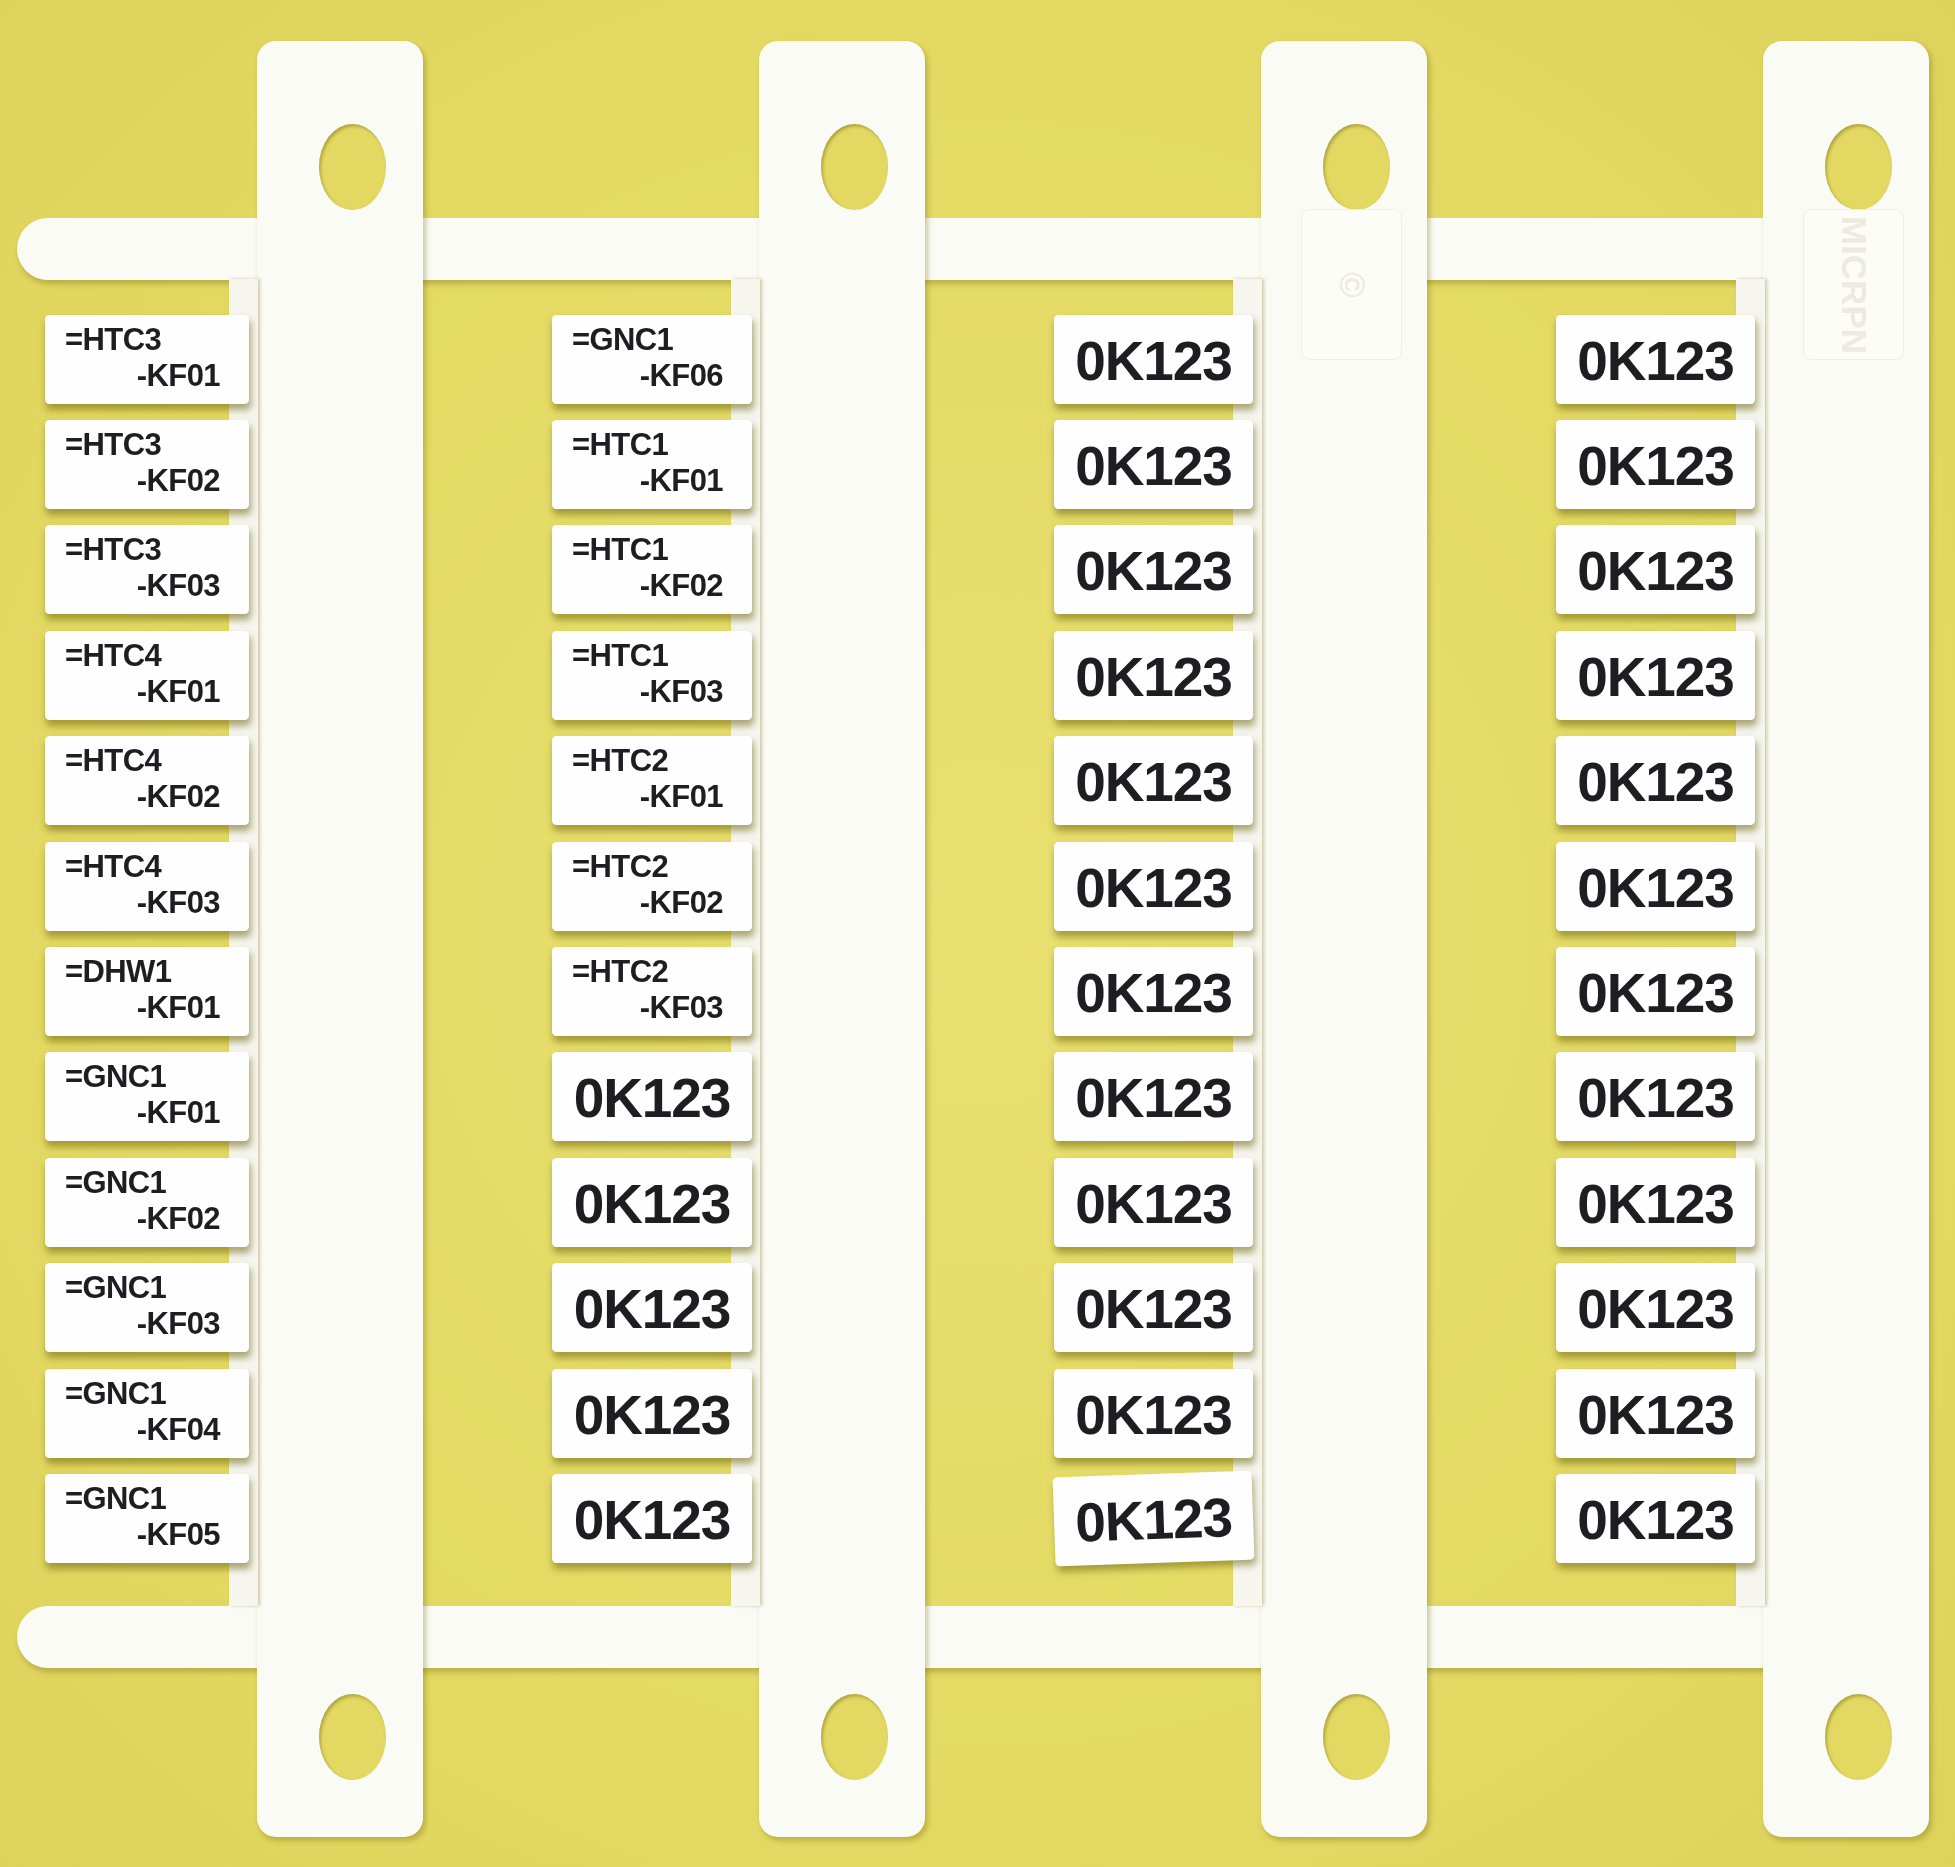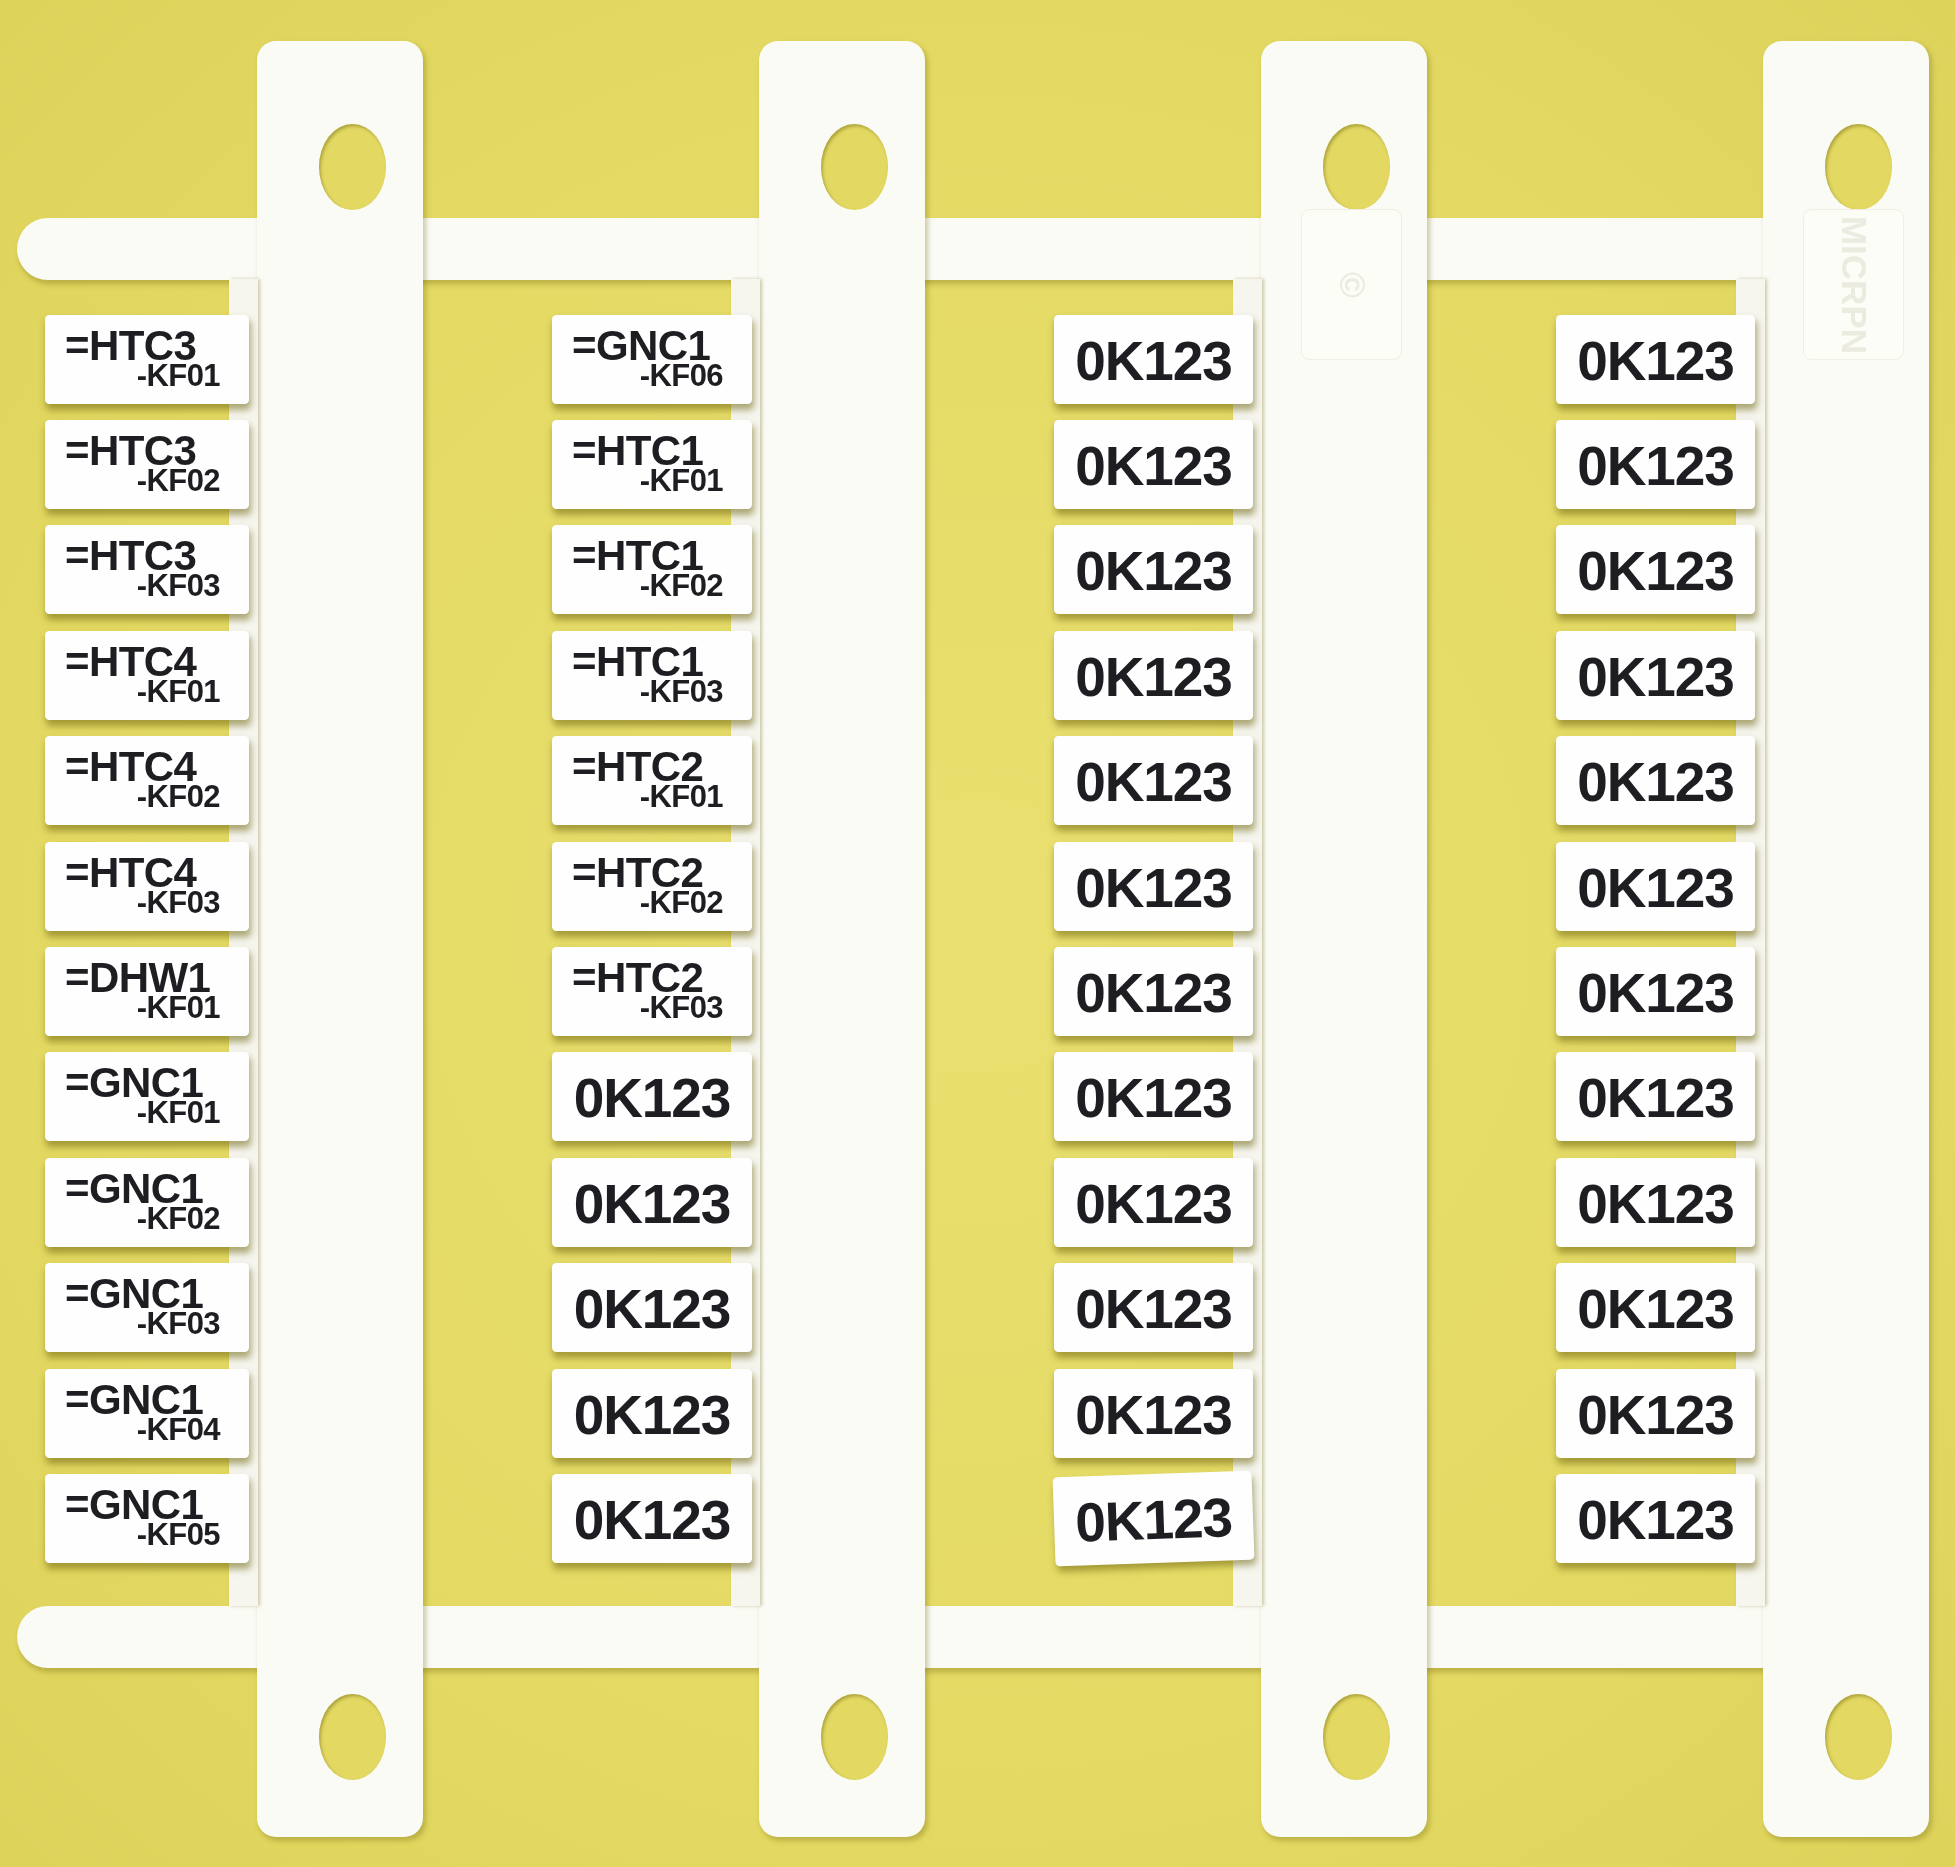--- a/index.html
+++ b/index.html
@@ -14,21 +14,21 @@
         background:#e3d962;box-shadow:inset 1.7px 2.2px 3.3px rgba(110,100,20,.45);}
   .hbar{position:absolute;height:62px;border-radius:0;
         box-shadow:1.7px 4.4px 5.5px rgba(120,110,20,.35);}
   .hbar.cap{border-radius:31px 0 0 31px;}
   .carrier{position:absolute;width:29px;background:#f6f6ef;
         box-shadow:1.7px 0 3.3px rgba(120,110,20,.35);}
   .tooth{position:absolute;left:-16.6px;width:22px;height:34px;background:#f6f6ef;
         clip-path:polygon(100% 0,0 50%,100% 100%);}
   .tag{position:absolute;height:89px;background:#fefefe;border-radius:4.4px;
        box-shadow:1.7px 5.5px 7.7px rgba(110,100,15,.55);color:#1d1d22;}
-  .tag .l1{position:absolute;left:20px;top:6.6px;font-size:42px;font-weight:bold;letter-spacing:-0.6px;}
+  .tag .l1{position:absolute;left:20px;top:6.6px;font-size:31px;font-weight:bold;letter-spacing:-0.6px;}
   .tag .l2{position:absolute;right:29px;top:43px;font-size:31px;font-weight:bold;letter-spacing:-0.6px;}
   .tag .big{position:absolute;left:0;right:0;top:14.3px;text-align:center;font-size:55px;font-weight:bold;letter-spacing:-1.1px;}
   .emboss{position:absolute;width:99px;height:149px;border-radius:8.8px;
           border:1.1px solid #efefe6;background:#fdfdf8;}
   .emboss span{position:absolute;left:50%;top:50%;transform:translate(-50%,-50%) rotate(90deg);
           color:#ebebe0;font-size:35px;font-weight:bold;white-space:nowrap;}
 </style>
 </head>
 <body>
 

